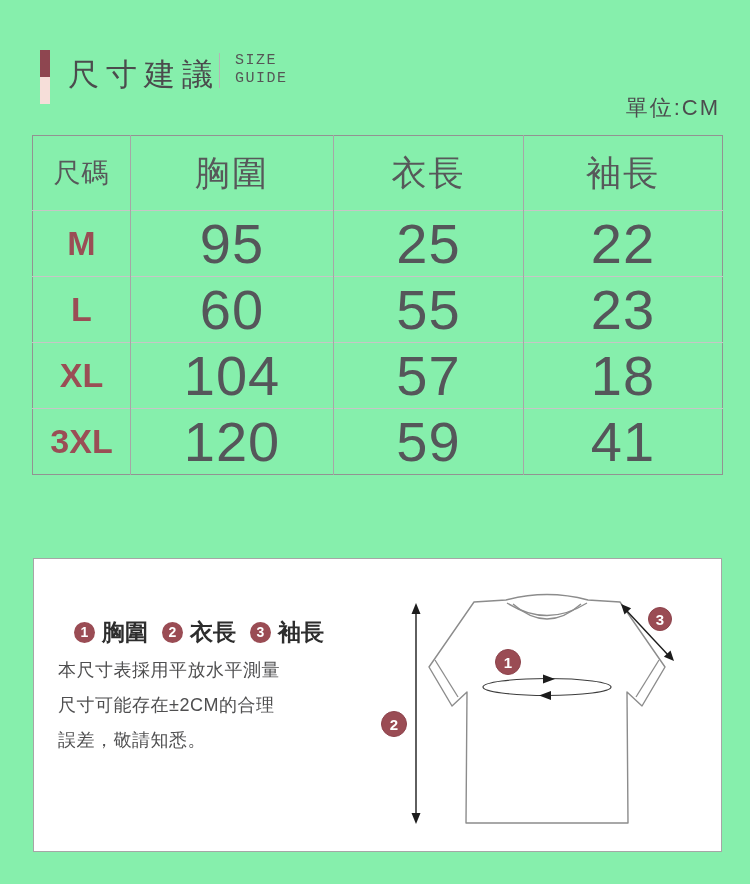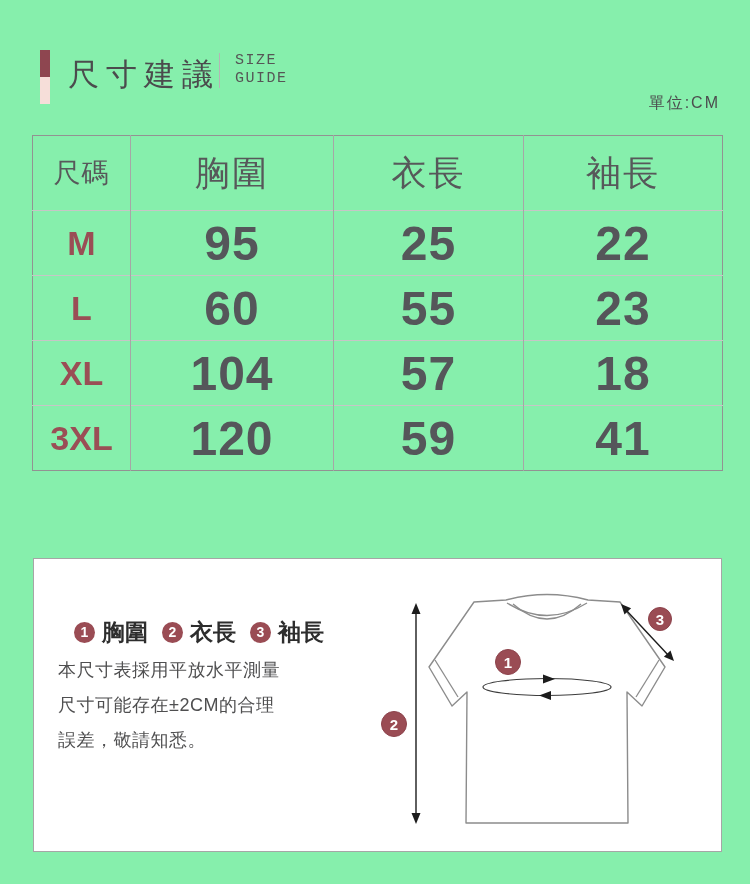--- a/index.html
+++ b/index.html
@@ -14,39 +14,39 @@
   .page-title{
     position:absolute;left:68px;top:54px;font-size:31px;letter-spacing:7px;
     color:#4b4b4d;font-weight:500;white-space:nowrap;
   }
   .title-divider{position:absolute;left:219px;top:53px;width:1px;height:35px;background:#b5b5b5;}
   .subtitle{
     position:absolute;left:235px;top:52px;font-family:Liberation Mono, monospace;
     font-size:15px;line-height:18px;letter-spacing:1.5px;color:#565656;
   }
   .unit-label{
-    position:absolute;right:30px;top:93px;font-size:16px;letter-spacing:2px;
+    position:absolute;right:30px;top:93px;font-size:22px;letter-spacing:2px;
     color:#4c4c4e;white-space:nowrap;margin-left:24px;
   }
   
   .size-table{
     position:absolute;left:32px;top:135px;width:690px;border-collapse:collapse;
     table-layout:fixed;border:1.5px solid #929292;
   }
   .size-table th,.size-table td{
     padding:0;text-align:center;vertical-align:middle;
     border-top:1px solid #c6c6c6;border-left:1.5px solid #a6a6a6;
   }
   .size-table th{height:74px;border-top:none;}
   .size-table td{height:64px;}
   .size-table th:first-child,.size-table td:first-child{border-left:none;}
   .col-head{font-size:35px;font-weight:500;color:#57585a;letter-spacing:2px;}
   .col-head-small{font-size:27px;font-weight:500;color:#57585a;letter-spacing:1px;}
   .size-cell{font-size:34px;font-weight:700;color:#9a4e55;}
-  .num-cell{font-size:48px;font-weight:700;color:#55565a;letter-spacing:1px;}
+  .num-cell{font-size:56px;font-weight:400;color:#55565a;letter-spacing:1px;}
   
   .guide-box{
     position:absolute;left:33px;top:558px;width:687px;height:292px;
     border:1px solid #a6a6a6;background:#ffffff;
   }
   .legend{
     position:absolute;left:40px;top:58px;display:flex;align-items:center;
     font-size:23px;font-weight:700;color:#2d2d2d;white-space:nowrap;
   }
   .legend .item{display:flex;align-items:center;margin-right:14px;}

